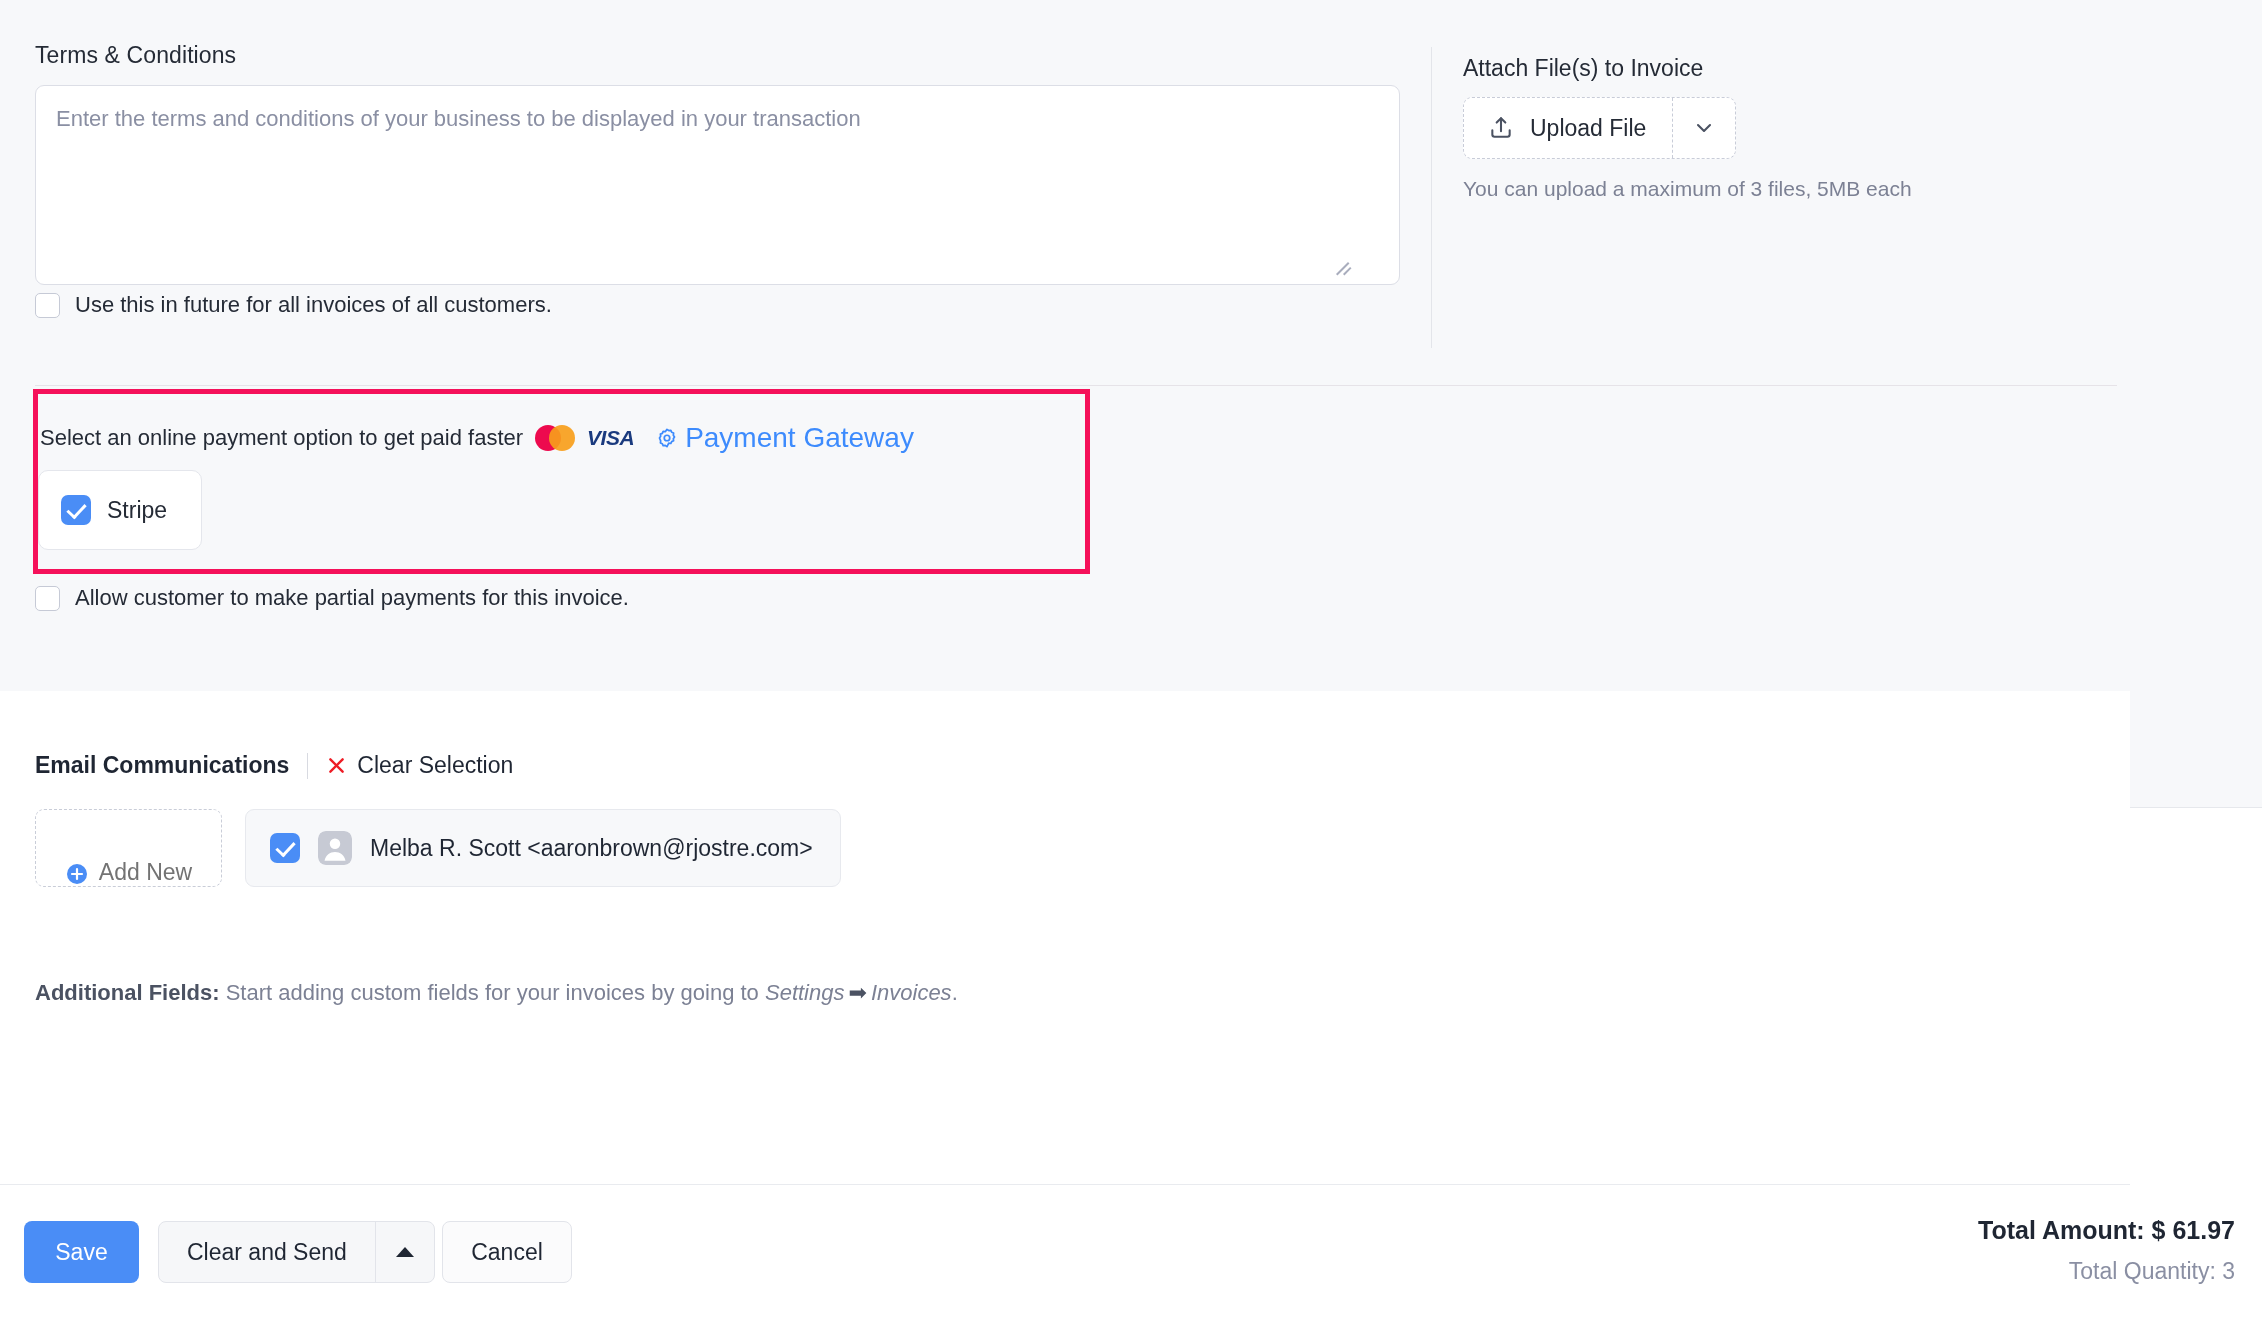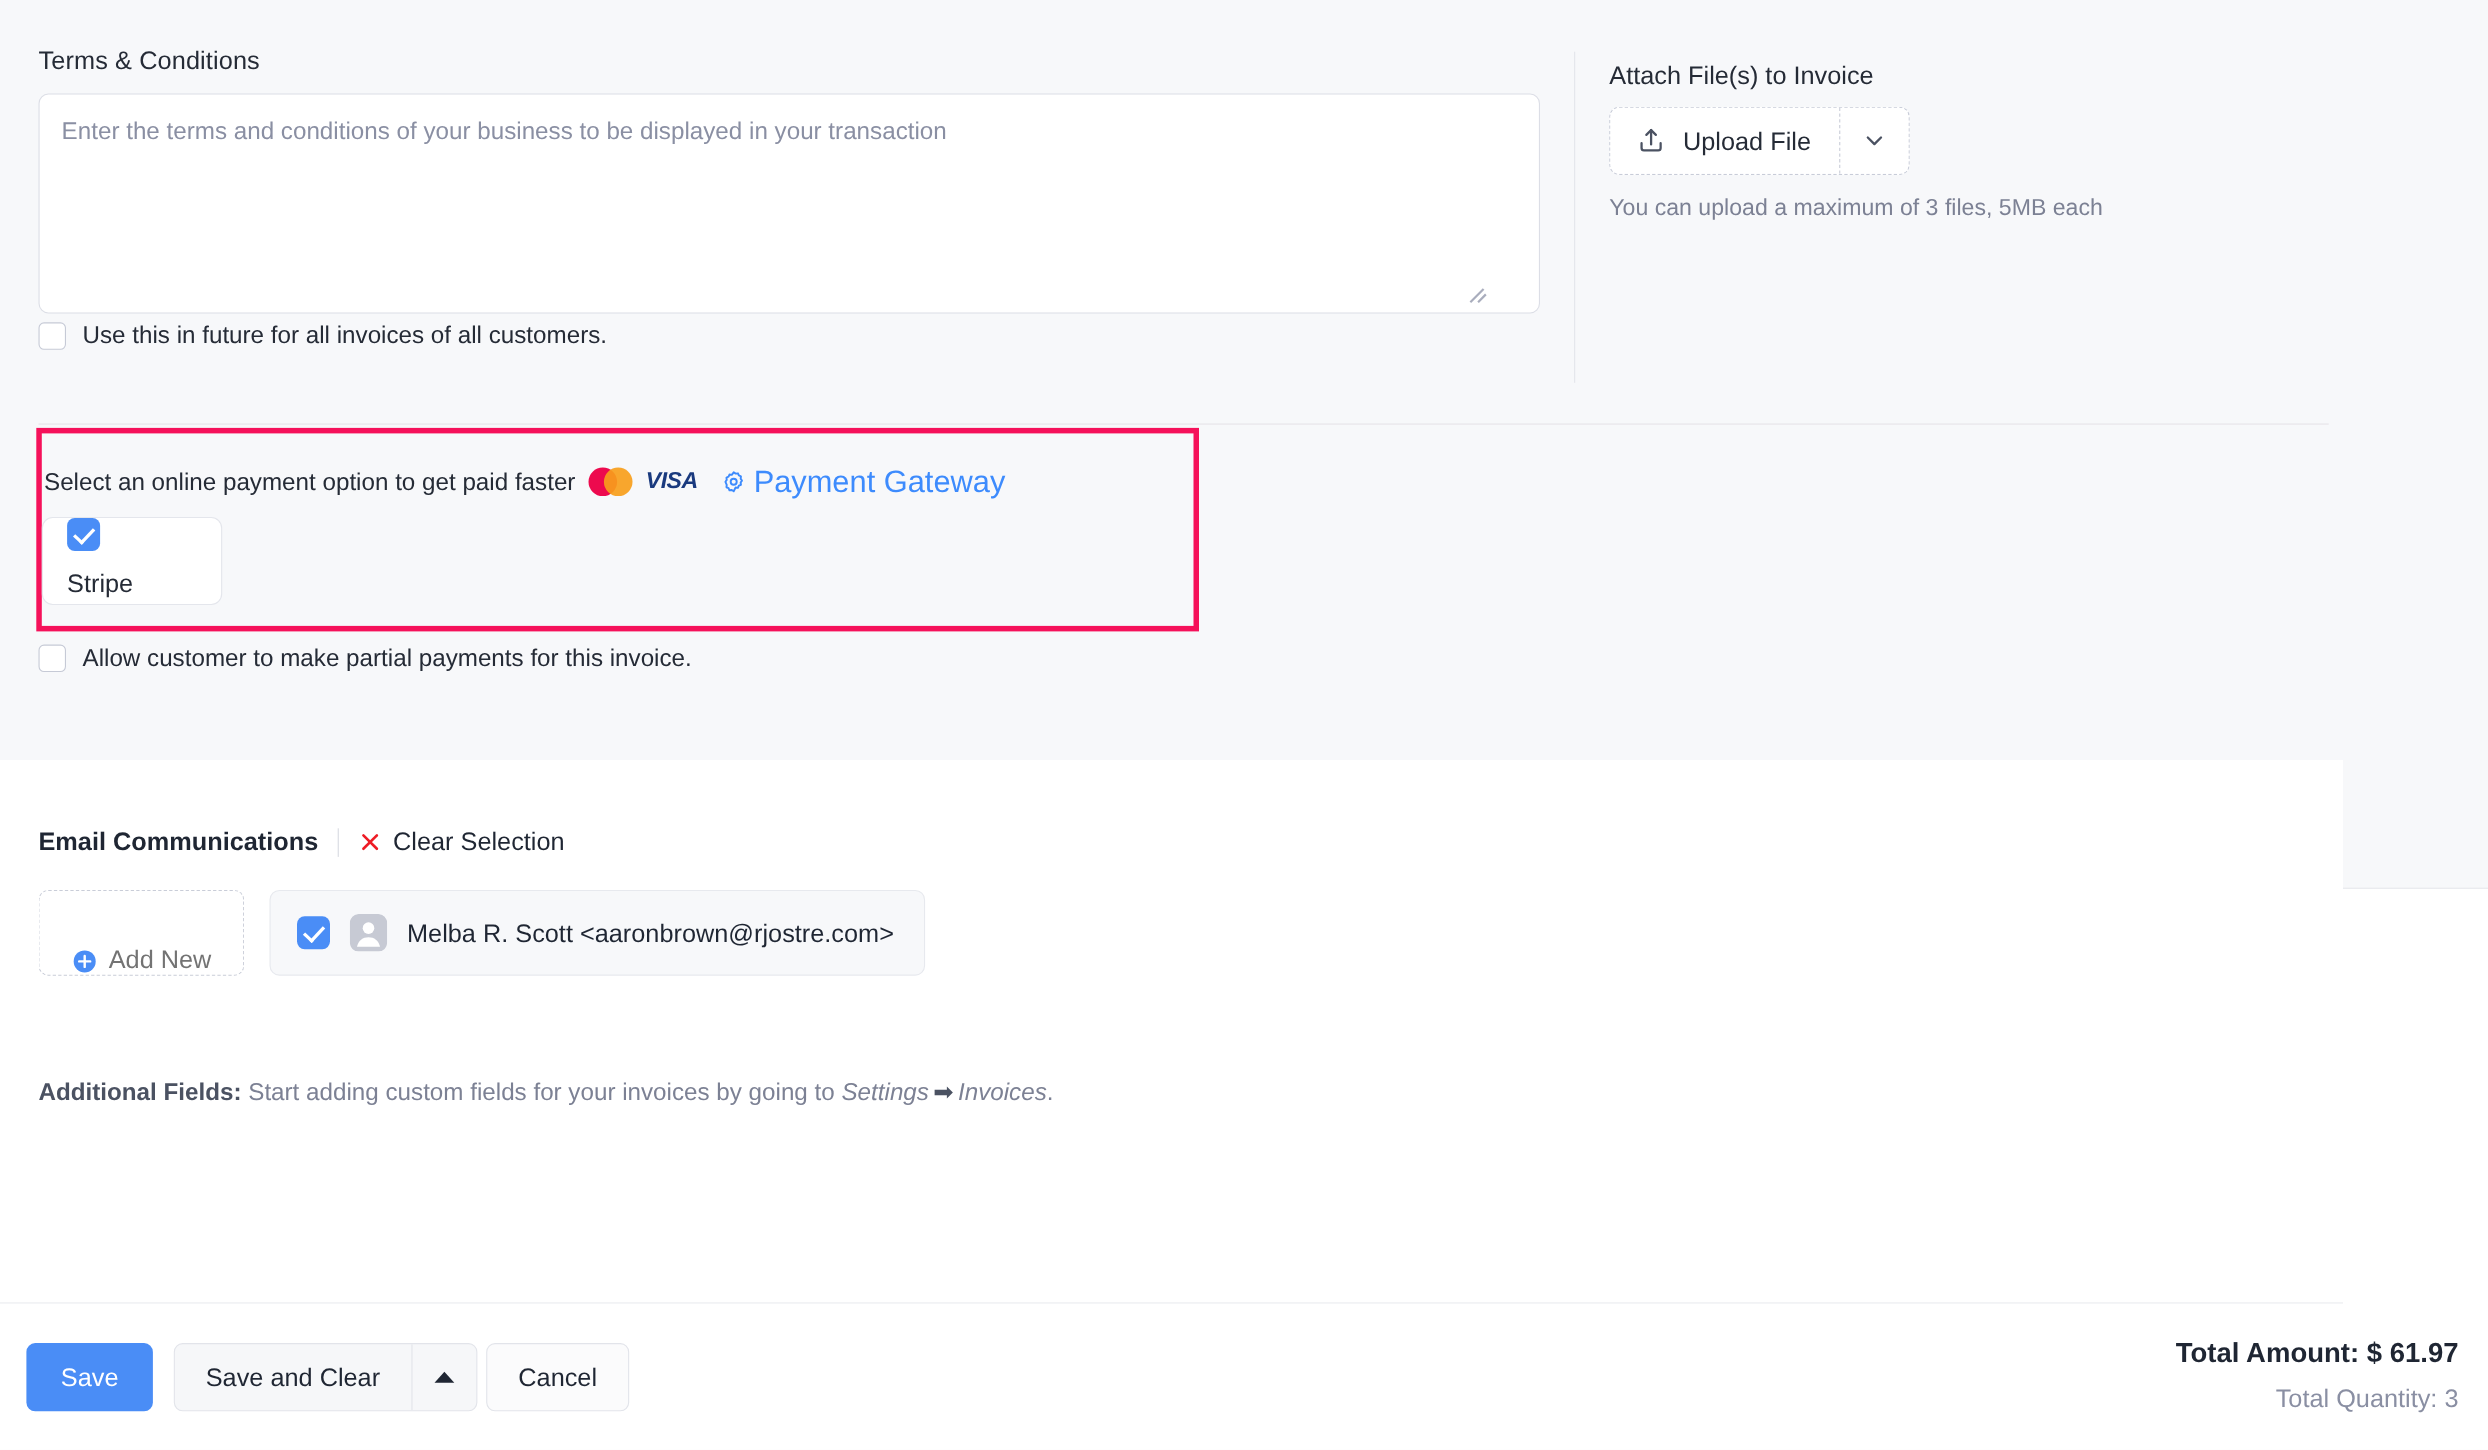--- a/index.html
+++ b/index.html
@@ -165,23 +165,22 @@
   }
   .icon-gear { width: 22px; height: 22px; display: block; }
 
   .stripe-card {
     position: absolute;
     left: 0px; top: 76px;
     width: 164px; height: 80px;
     background: #ffffff;
     border: 1px solid #e4e6ec;
     border-radius: 10px;
-    display: flex; gap: 16px;
+    display: flex; align-items: center; gap: 16px;
     padding-left: 22px;
-    flex-direction: column;
   }
   .cbox-big {
     width: 30px; height: 30px; border-radius: 7px;
     background: #4a8df6; position: relative; flex: none;
   }
   .cbox-big::after {
     content: "";
     position: absolute; left: 10px; top: 5px;
     width: 8px; height: 15px;
     border: solid #ffffff; border-width: 0 3.2px 3.2px 0;
@@ -410,21 +409,21 @@
 
   <div class="addl-fields">
     <b>Additional Fields:</b><span> Start adding custom fields for your invoices by going to </span><i>Settings</i><span class="arrow-gl">➡</span><i>Invoices</i><span>.</span>
   </div>
 </div>
 
 <div class="toolbar">
   <button class="btn btn-save">Save</button>
 
   <div class="btn-group">
-    <div class="btn-sns">Save and Clear</div>
+    <div class="btn-sns">Clear and Send</div>
     <div class="btn-caret">
       <span class="tri-up"></span>
     </div>
   </div>
 
   <button class="btn btn-cancel">Cancel</button>
 
   <div class="totals">
     <div class="total-amount">Total Amount: $ 61.97</div>
     <div class="total-qty">Total Quantity: 3</div>

